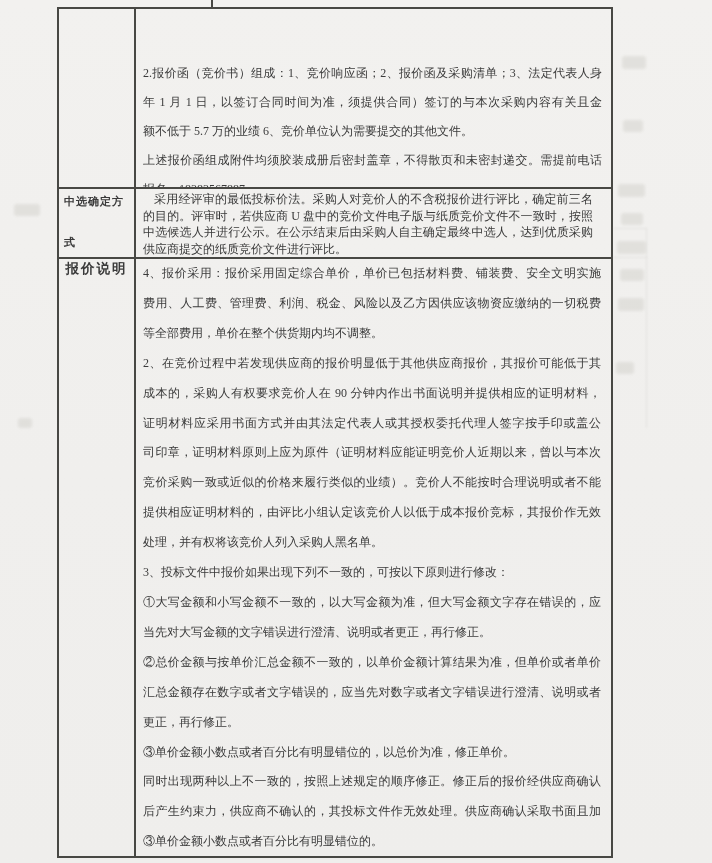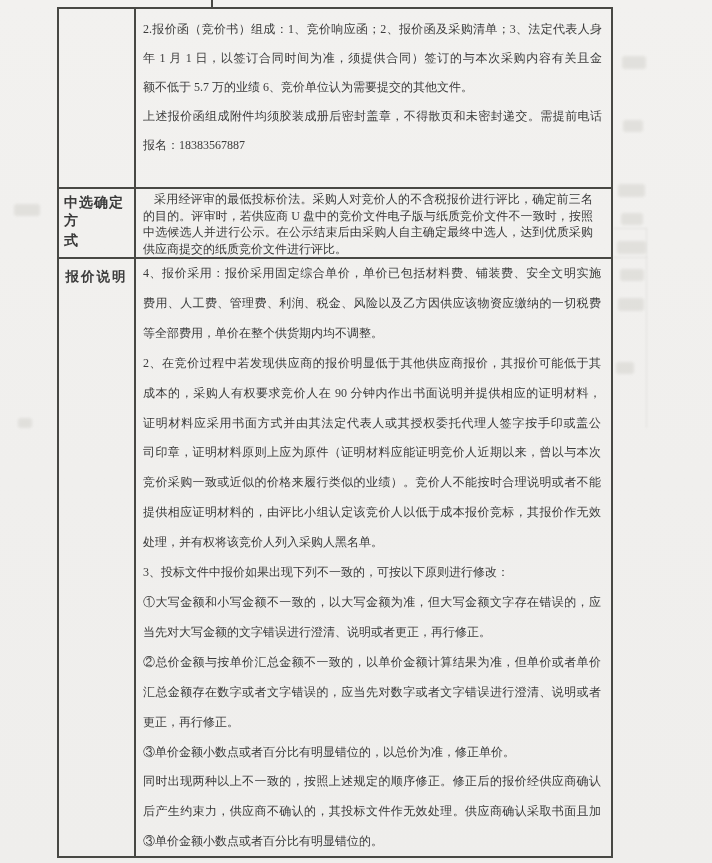--- a/index.html
+++ b/index.html
@@ -21,35 +21,35 @@
     border:2px solid #484844;
     display:grid;
     grid-template-columns:77px 1fr;
     grid-template-rows:180px 70px auto;
     background:transparent;
   }
   .cell{box-sizing:border-box;overflow:hidden;}
   .label-cell{border-right:2px solid #484844;}
   .rb{border-bottom:2px solid #484844;}
   
-  .r1-content{padding:6px 9px 0 7px;}
+  .r1-content{padding:6px 9px 0 7px;margin-top:44px;}
   .r1-content .ln{font-size:12px;line-height:29px;white-space:nowrap;}
   
   .r2-label{
-    font-weight:bold;font-size:14px;letter-spacing:1px;
+    font-weight:bold;font-size:11px;letter-spacing:1px;
     padding:5px 3px 7px 5px;
     display:flex;flex-direction:column;justify-content:space-between;
   }
   .r2-content{padding:2px 18px 0 7px;}
   .r2-content .ln{font-size:12px;line-height:16.5px;white-space:nowrap;}
   .indent{text-indent:11px;}
   
   .r3-label{
     font-weight:bold;font-size:13.5px;letter-spacing:2px;
-    padding-top:9px;text-align:center;
+    padding-top:1px;text-align:center;
   }
   .r3-content{padding:0 10px 0 7px;}
   .r3-content .ln{font-size:12px;line-height:29.9px;white-space:nowrap;}
   
   .j{text-align:justify;text-align-last:justify;white-space:normal !important;}
   .ln{overflow:hidden;}
   
   .top-tick{
     position:absolute;top:0;width:2px;height:9px;background:#484844;
   }

